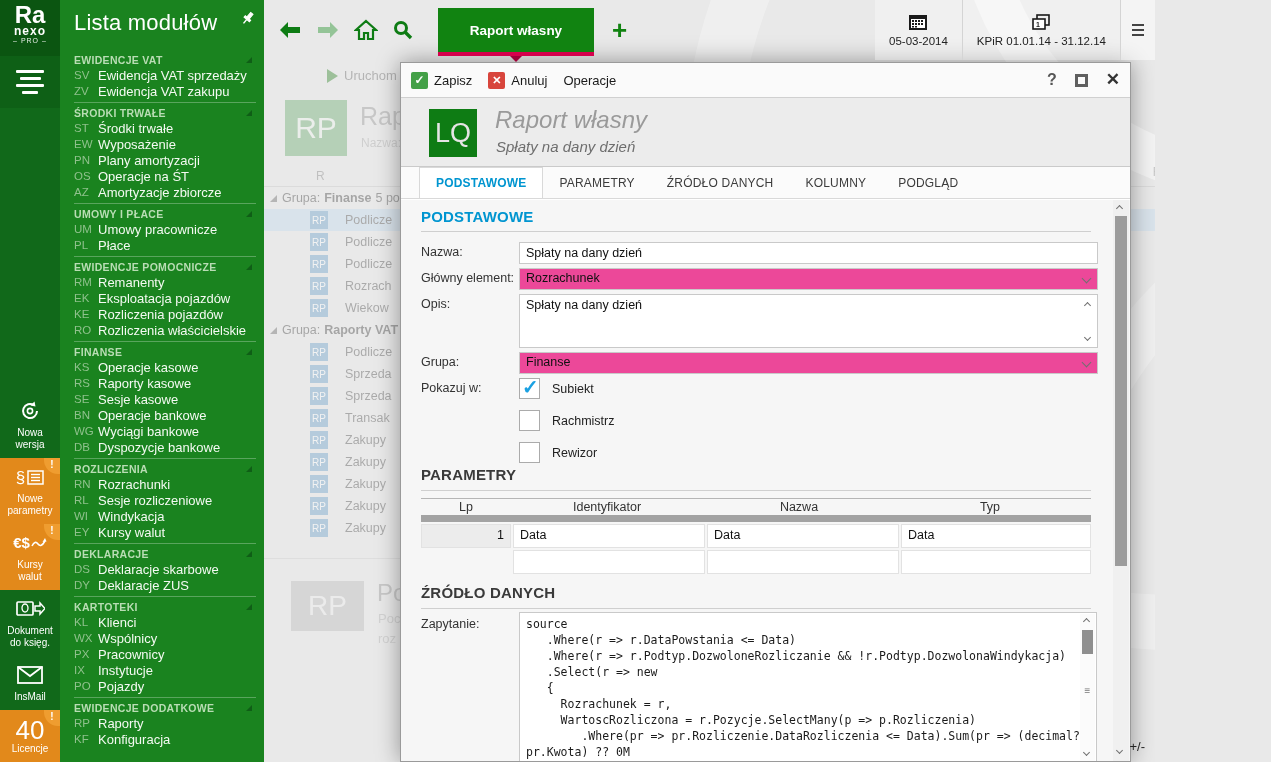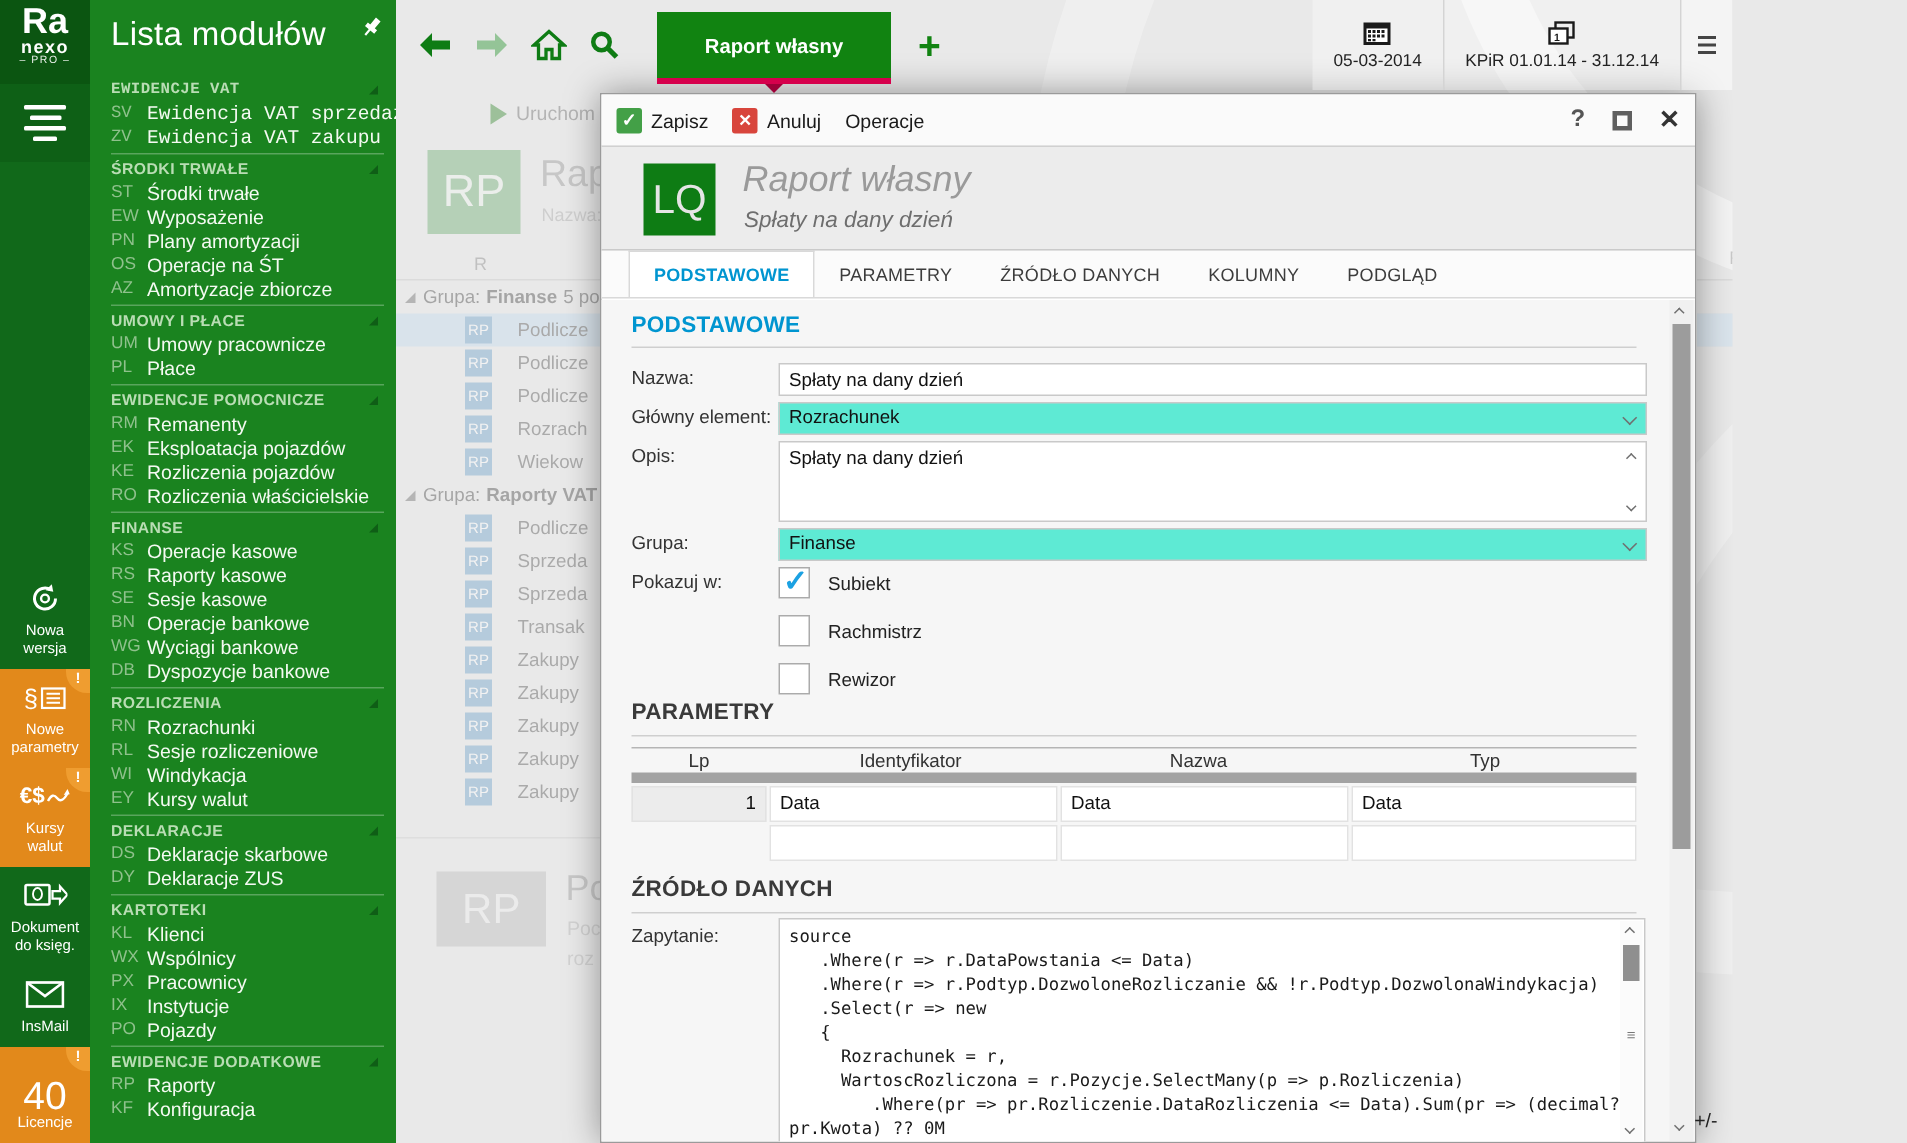--- a/index.html
+++ b/index.html
@@ -13,31 +13,31 @@
   #logo .l1 { font-size:24px; font-weight:bold; line-height:22px; }
   #logo .l2 { font-size:12px; font-weight:bold; line-height:11px; letter-spacing:1px; }
   #logo .l3 { font-size:7px; letter-spacing:1px; opacity:.9; }
   #hamburger { height:52px; display:flex; flex-direction:column; justify-content:center; align-items:center; gap:4px; cursor:pointer; background:#0e6016; }
   #hamburger .bar { height:3px; background:#fff; border-radius:1px; }
   .rail-item { position:relative; display:flex; flex-direction:column; align-items:center; justify-content:center;
     color:#fff; text-align:center; font-size:10px; line-height:12px; padding:7px 2px; cursor:pointer; }
   .rail-item.green { background:transparent; }
   .rail-item.orange { background:#e2891b; }
   .rail-item .ric { margin-bottom:4px; height:24px; display:flex; align-items:center; }
-  .rail-item .big { font-size:26px; font-weight:300; line-height:26px;margin-top:12px; }
+  .rail-item .big { font-size:26px; font-weight:300; line-height:26px; }
   .badge { position:absolute; top:0; right:0; width:16px; height:16px; background:#ef9d30; border-radius:0 0 0 14px;
     color:#fff; font-size:10px; font-weight:bold; text-align:center; line-height:14px; }
   #rail-spacer { flex:1; }
 
   
   #modules { width:204px; flex:0 0 204px; background:#1a831f; color:#fff; padding:10px 8px 0 14px; position:relative; z-index:5; overflow:hidden; }
   #modules-header { display:flex; align-items:flex-start; justify-content:space-between; margin-bottom:6px; }
   #modules-title { font-size:22px; font-weight:300; letter-spacing:.2px; }
   .mod-section { border-top:1px solid rgba(255,255,255,.28); padding-top:2px; margin-top:3px; }
-  .mod-section:first-child { border-top:none; margin-top:14px;font-family:Liberation Mono, monospace; }
+  .mod-section:first-child { border-top:none; margin-top:14px; }
   .mod-head { display:flex; justify-content:space-between; align-items:center; height:15px; cursor:pointer; }
   .mod-head .t { font-size:10.5px; font-weight:bold; letter-spacing:.3px; color:#b9ddb4; }
   .tri { width:0; height:0; border-left:6px solid transparent; border-bottom:6px solid #0f5e16; margin-right:4px; }
   .mod-item { display:flex; height:16px; align-items:center; cursor:pointer; white-space:nowrap; }
   .mod-item .code { width:24px; font-size:11.5px; color:#8fc18c; flex:0 0 24px; }
   .mod-item .lbl { font-size:13px; color:#f4faf2; }
 
   
   #main { position:relative; flex:1; display:flex; flex-direction:column; overflow:hidden; }
   .arc { position:absolute; border-radius:50%; border:42px solid rgba(255,255,255,.45); z-index:0; }
@@ -136,21 +136,21 @@
   .dlg-tab { padding:0 16px; display:flex; align-items:center; font-size:12px; color:#3c3c3c; cursor:pointer; letter-spacing:.2px; }
   .dlg-tab.active { background:#fff; border:1px solid #d9d9d9; border-bottom:none; color:#0095d0; font-weight:bold; }
 
   #dlg-content { position:absolute; left:0; right:0; top:137px; bottom:0; background:#f6f6f6; overflow:hidden; }
   .sec-head { position:absolute; left:20px; font-size:15px; font-weight:bold; color:#3a3a3a; letter-spacing:.2px; }
   .sec-head.blue { color:#0095d0; }
   .sec-hr { position:absolute; left:20px; width:670px; height:1px; background:#cfcfcf; }
   .f-label { position:absolute; left:20px; font-size:12.5px; color:#333; }
   .f-input { position:absolute; left:118px; width:579px; height:22px; background:#fff; border:1px solid #c9c9c9;
     font-size:12.5px; color:#111; padding:0 6px; font-family:"Liberation Sans",sans-serif; }
-  .f-select { position:absolute; left:118px; width:579px; height:22px; background:#5eead4; border:1px solid #c9c9c9;
+  .f-select { position:absolute; left:118px; width:579px; height:22px; background:#ec4899; border:1px solid #c9c9c9;
     font-size:12.5px; color:#111; padding:2px 20px 0 6px; cursor:pointer; }
   .f-select .chev, .f-area .chev { position:absolute; right:7px; }
   .f-area { position:absolute; left:118px; width:579px; height:54px; background:#fff; border:1px solid #c9c9c9;
     font-size:12.5px; color:#111; padding:3px 20px 0 6px; }
   .cb-row { position:absolute; left:118px; display:flex; align-items:center; gap:12px; cursor:pointer; }
   .cb { width:21px; height:21px; background:#fff; border:1px solid #ababab; position:relative; }
   .cb .mark { position:absolute; left:2px; top:-4px; color:#1ba1e2; font-size:20px; font-weight:bold; }
   .cb-lbl { font-size:12.5px; color:#222; }
 
   #ptable { position:absolute; left:20px; width:670px; }

